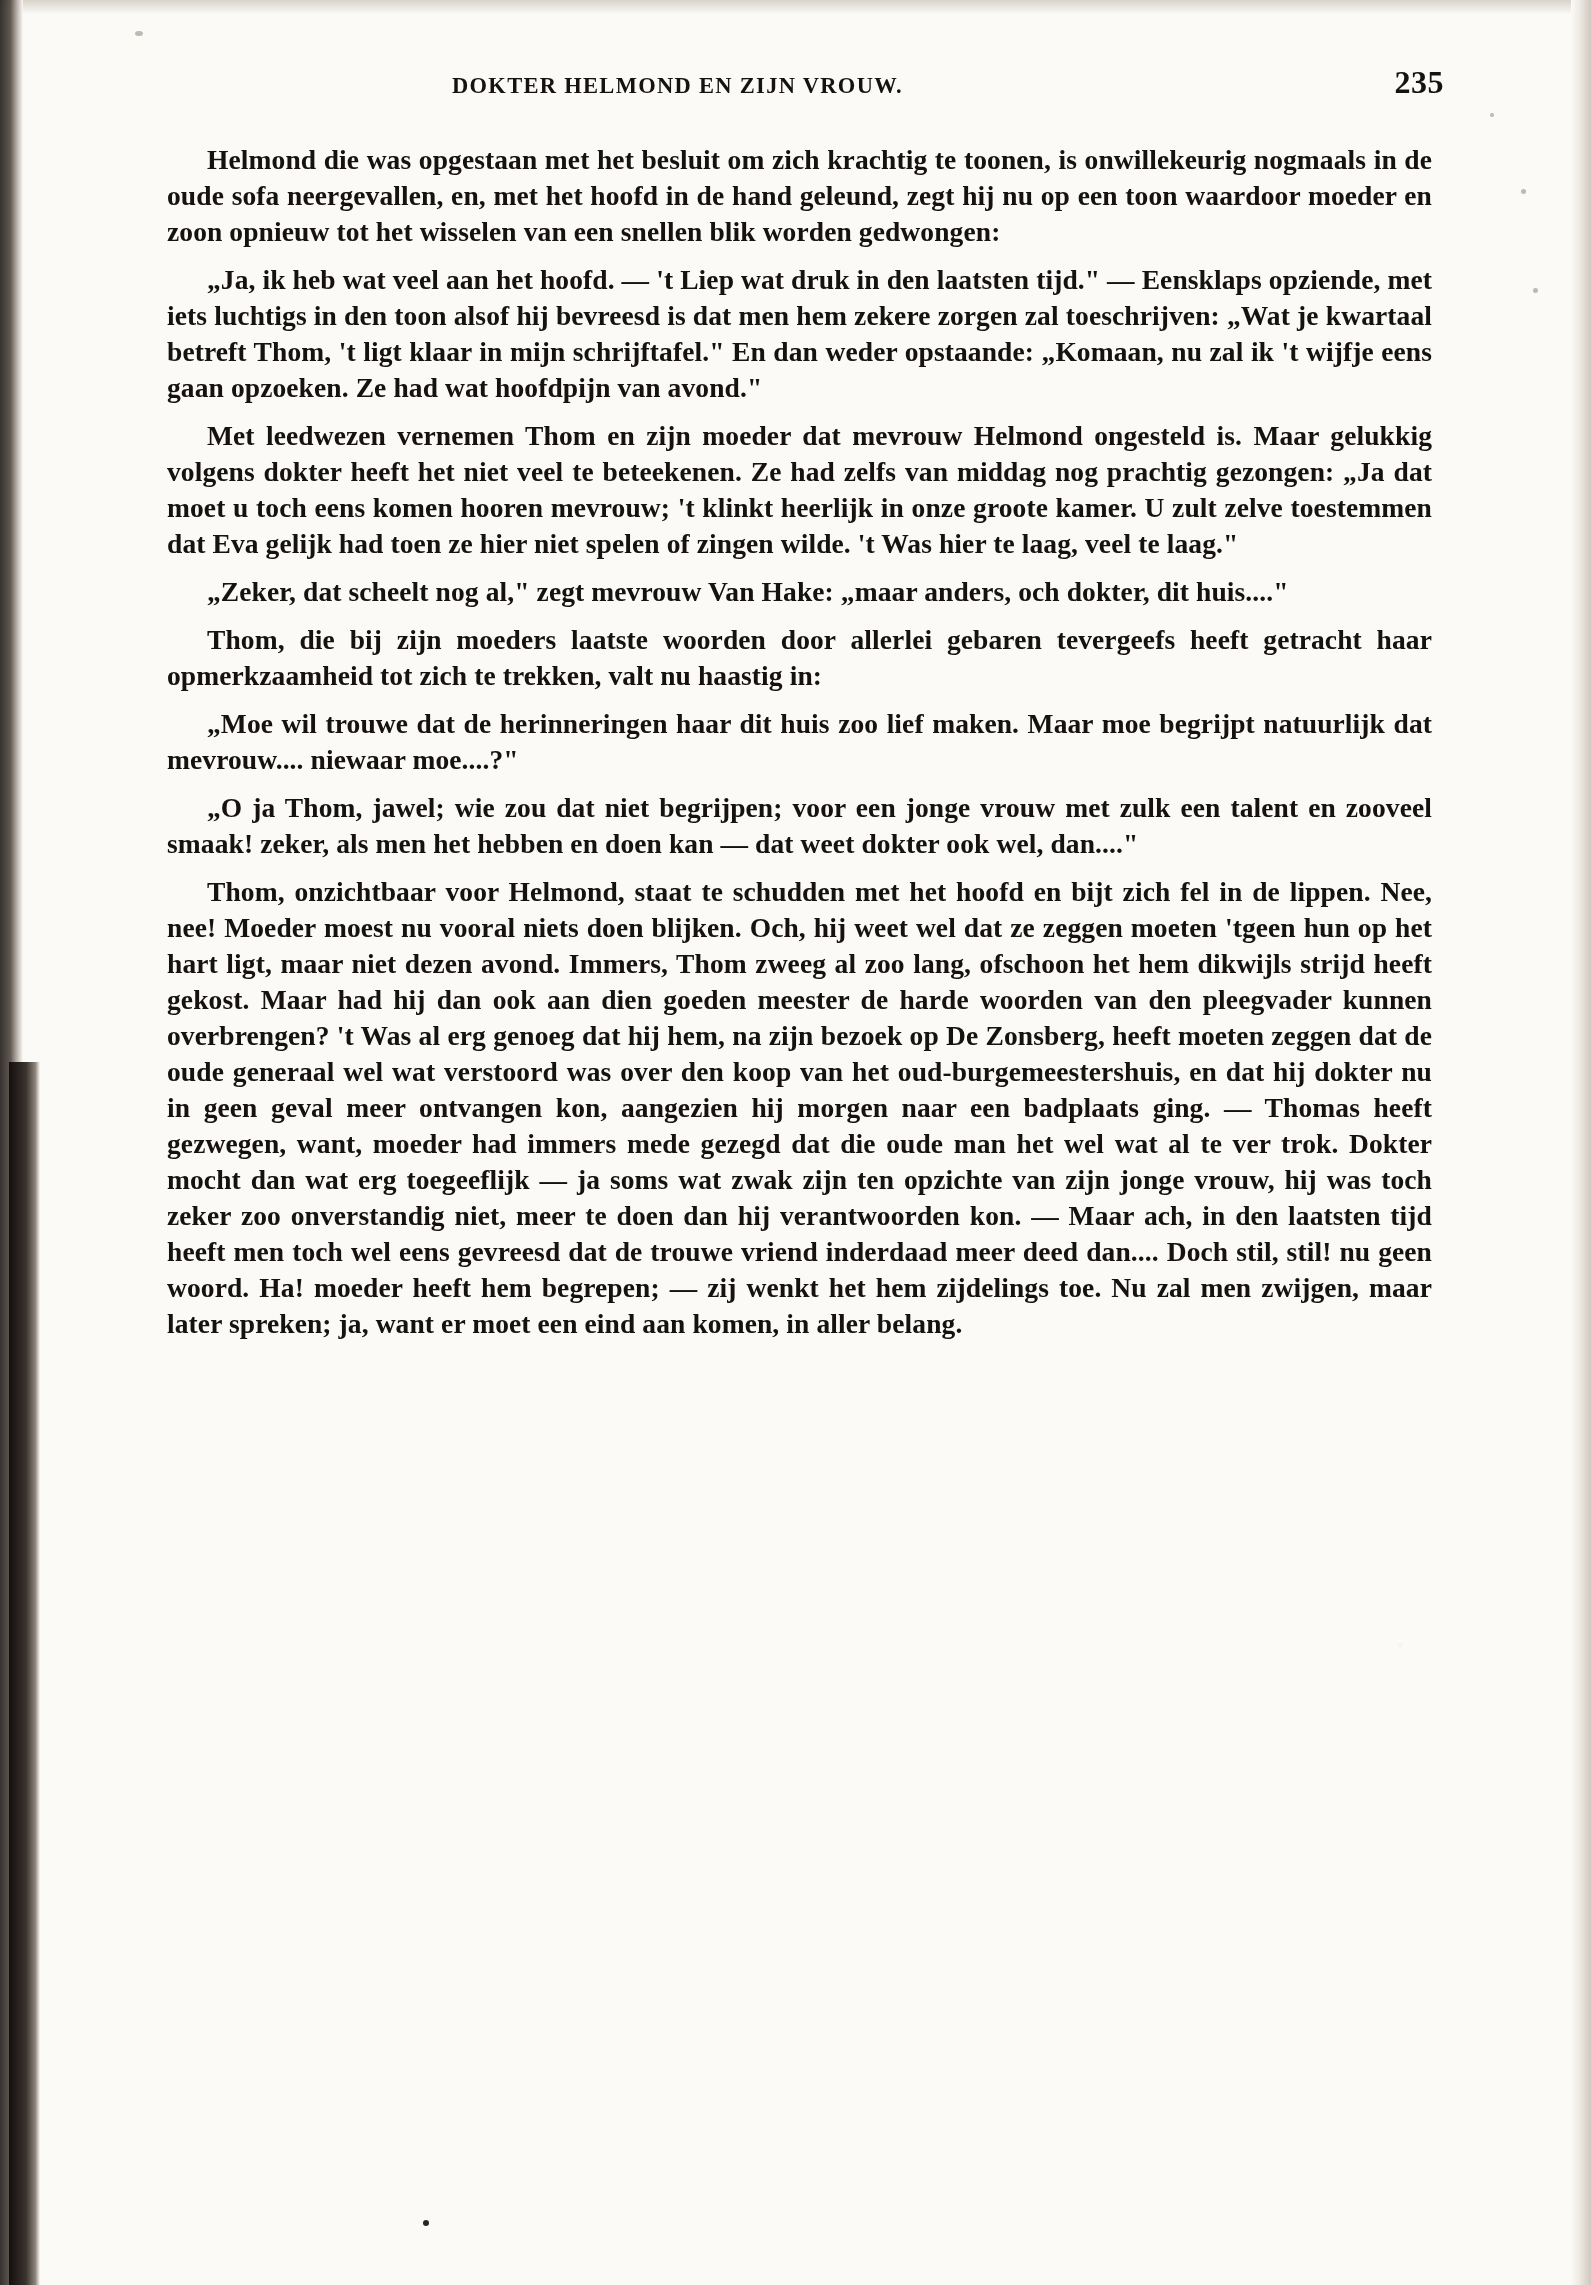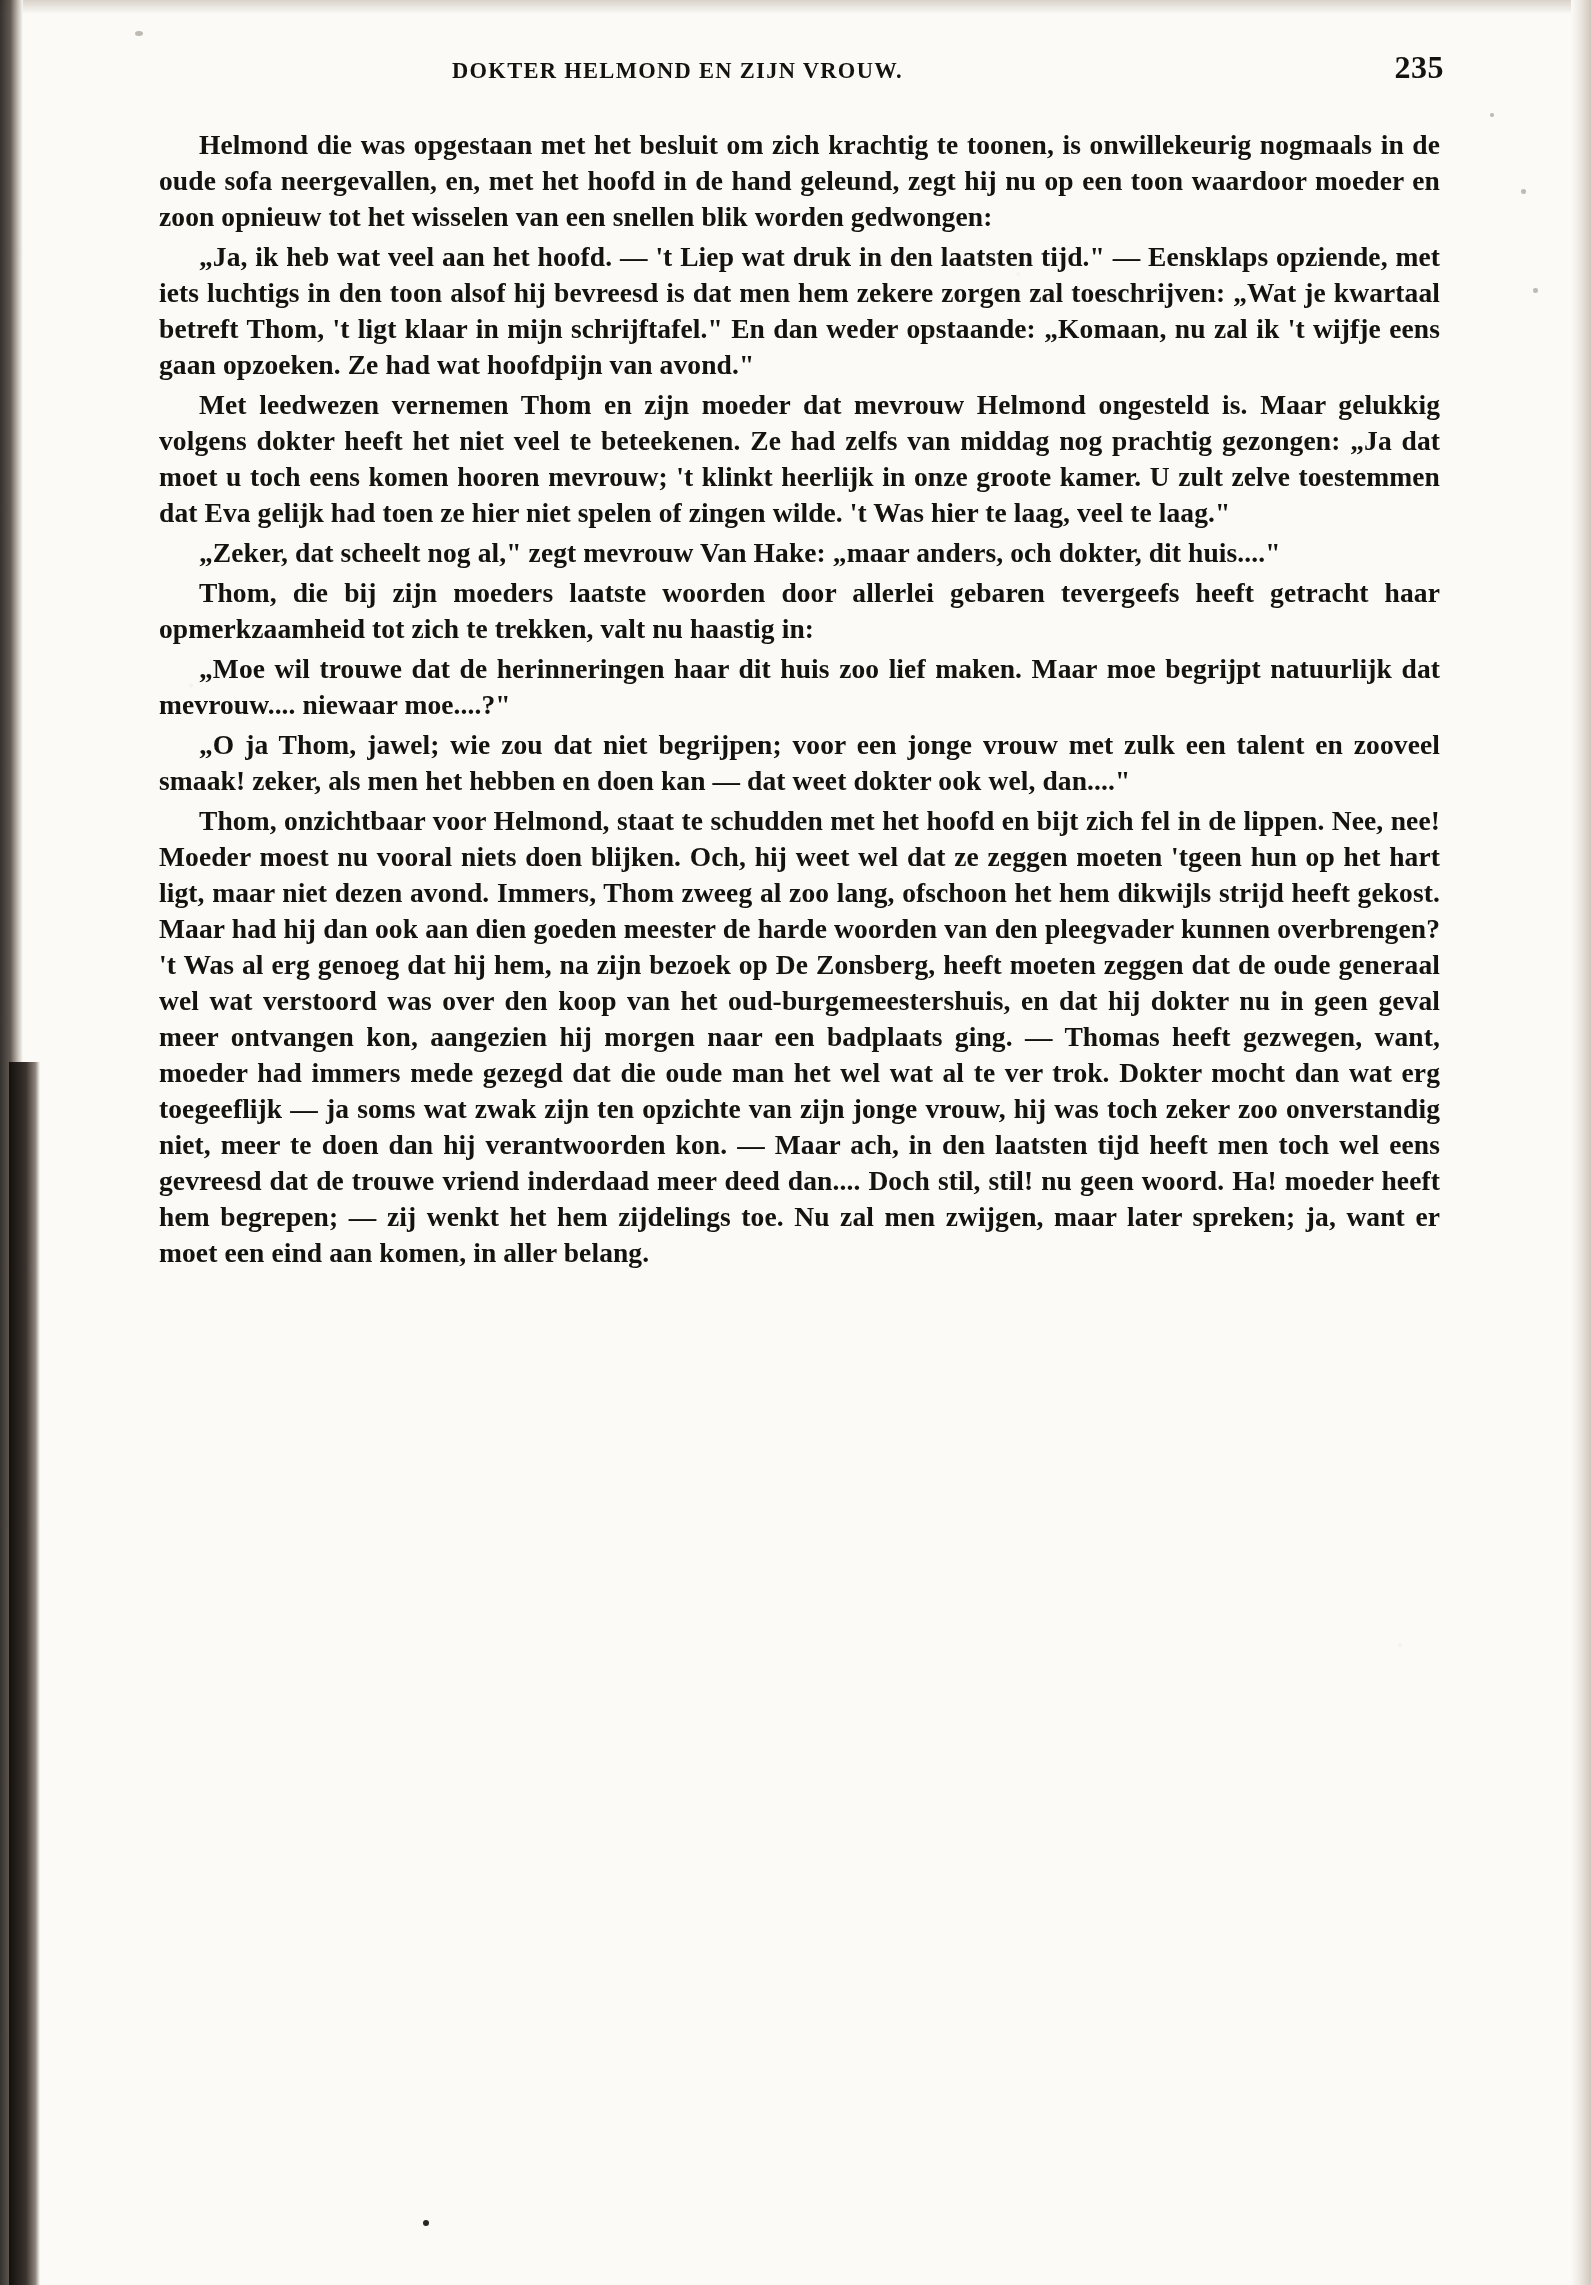--- a/index.html
+++ b/index.html
@@ -52,21 +52,21 @@
     position: absolute;
     background: #8d857c;
     border-radius: 50%;
     opacity: .55;
   }
 
   
   .content {
     position: absolute;
     left: 155px;
-    top: 49px;
+    top: 64px;
     width: 1289px;
   }
 
   .running-head {
     display: flex;
     align-items: baseline;
     justify-content: space-between;
     margin-bottom: 41px;
     padding-left: 297px;
   }
@@ -80,21 +80,21 @@
   }
   .running-head .folio {
     font-family: "Liberation Serif", serif;
     font-size: 32px;
     font-weight: 700;
     color: #15120f;
     letter-spacing: 0.5px;
   }
 
   .body-text p {
-    margin: 4px;
+    margin: 12px;
     font-size: 27.5px;
     line-height: 36px;
     color: #15120f;
     text-align: justify;
     text-indent: 40px;
     font-weight: 600;
     letter-spacing: 0.1px;
     -webkit-font-smoothing: none;
   }
   .body-text p.last {

